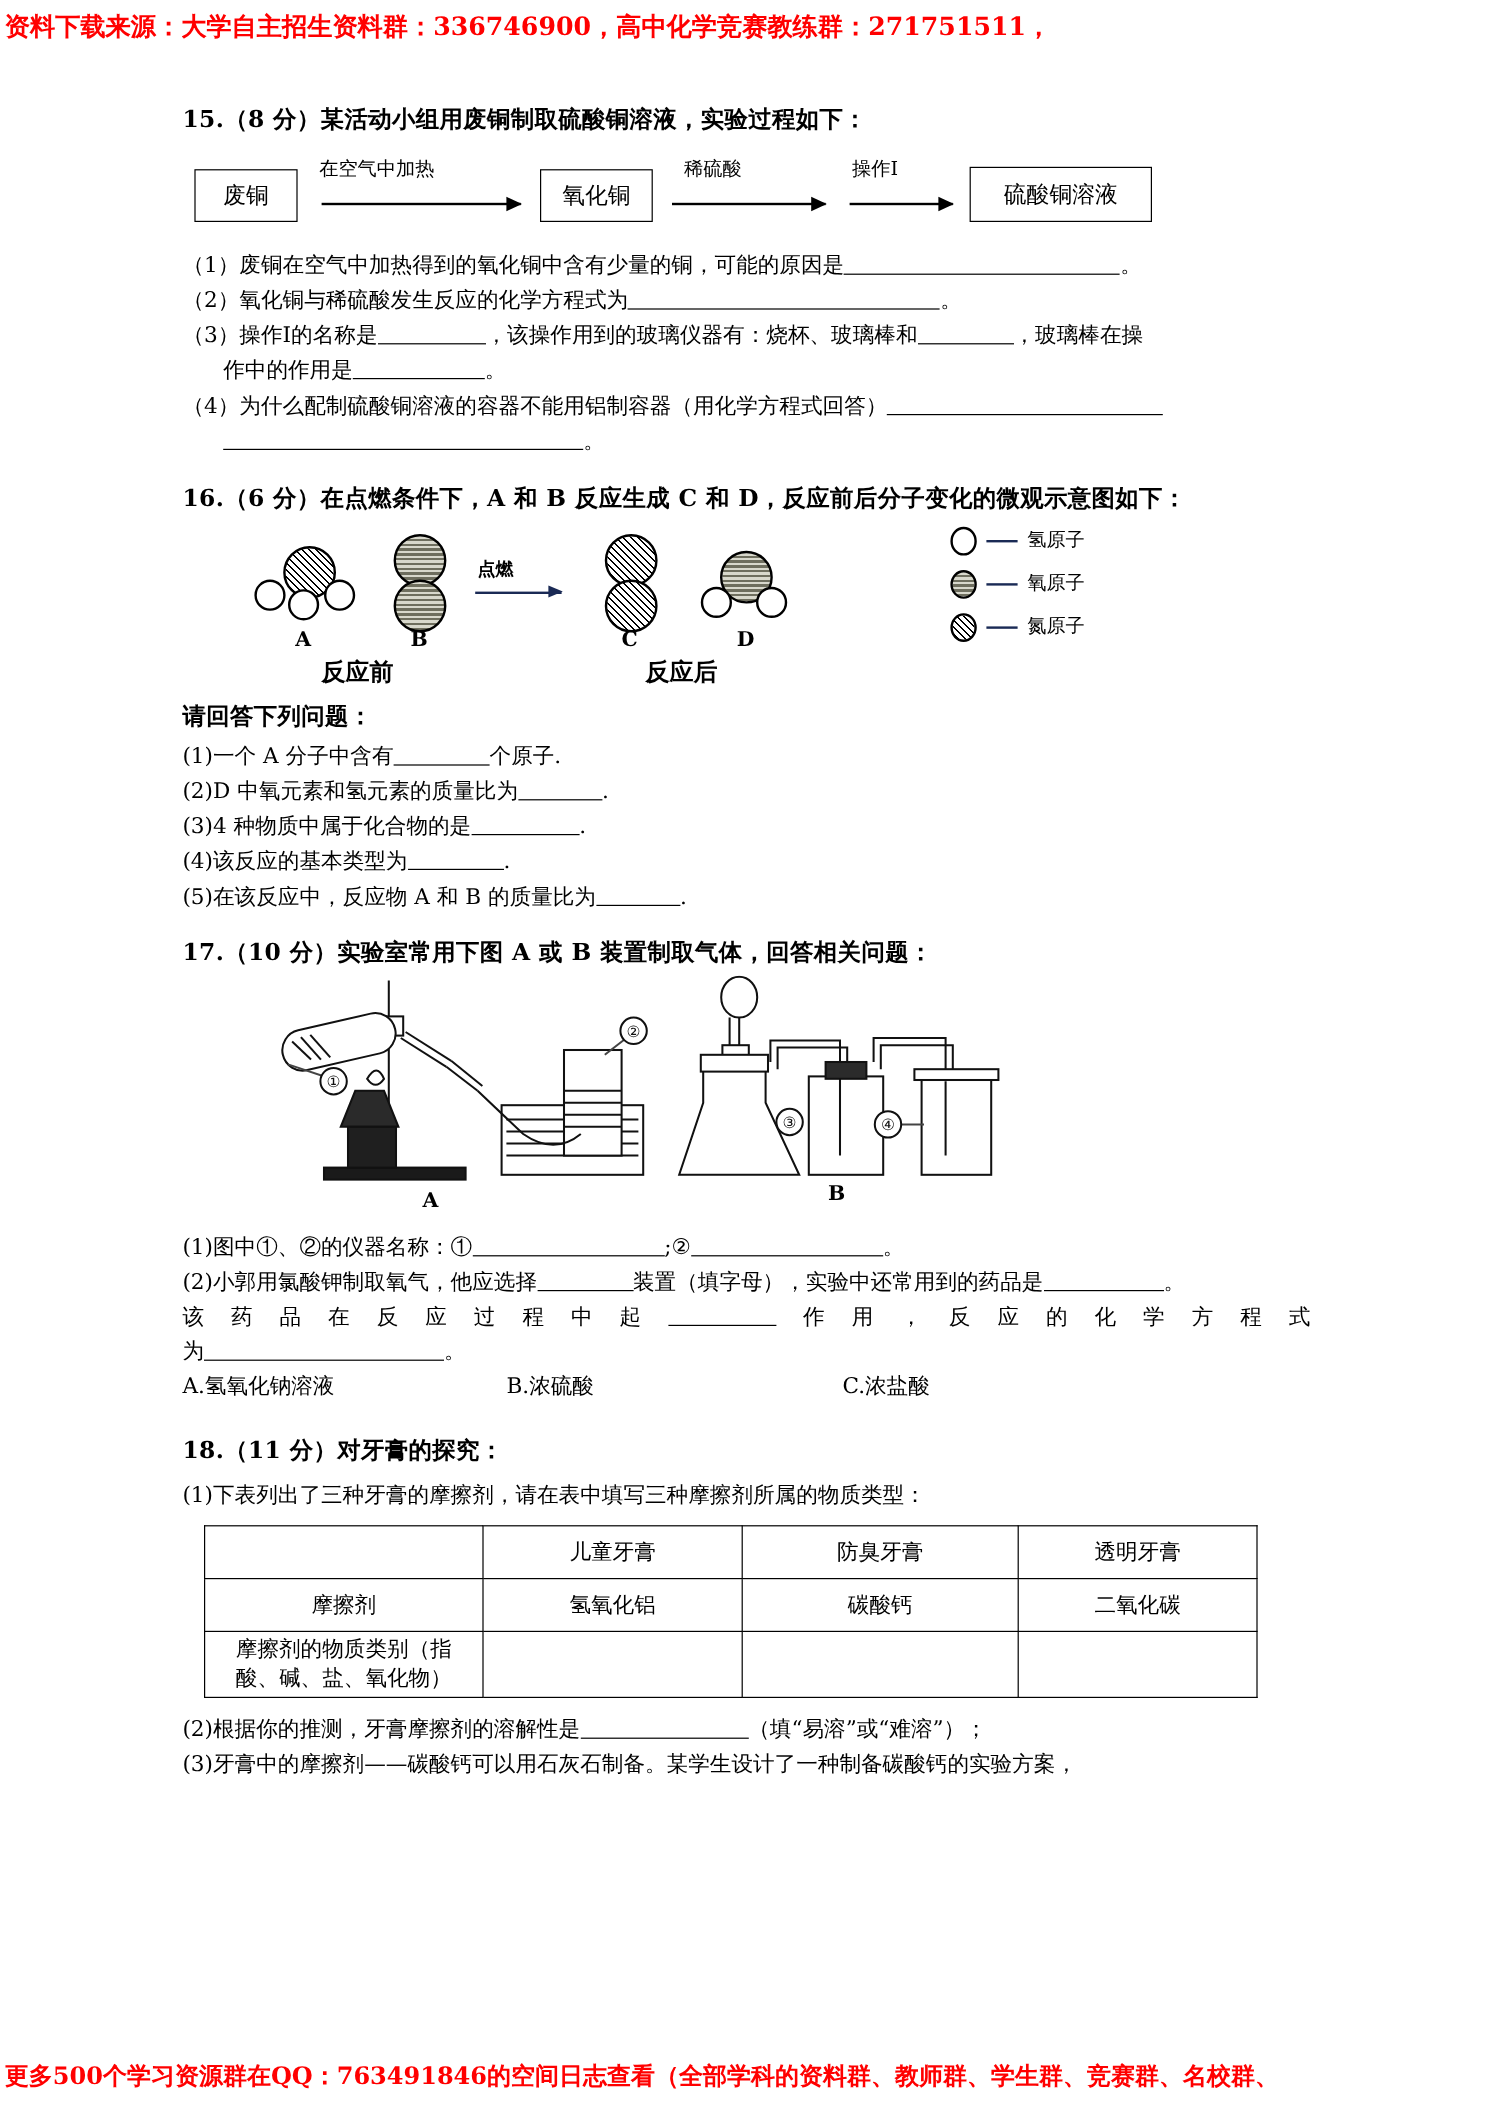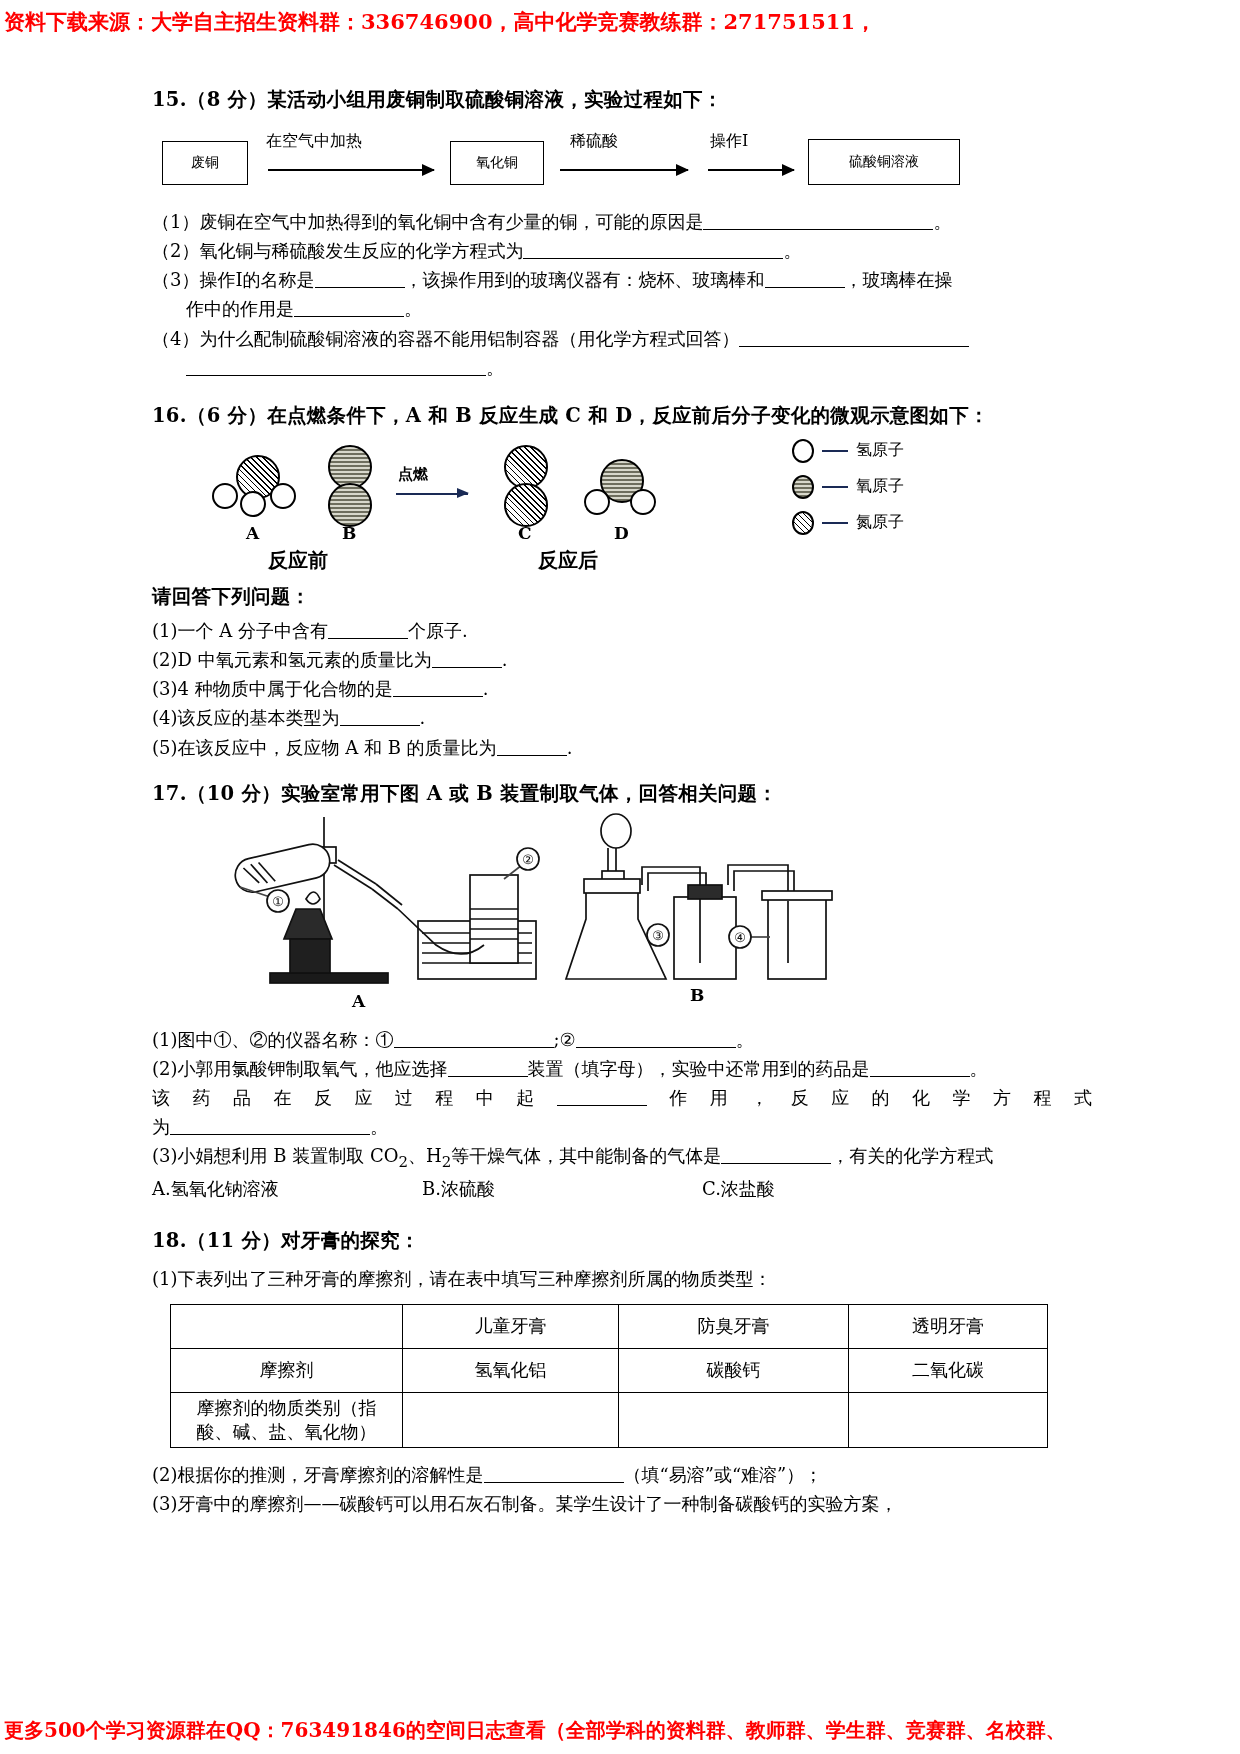--- a/index.html
+++ b/index.html
@@ -43,21 +43,21 @@
   .blank { display:inline-block; border-bottom:1.3px solid #000; height:1em; vertical-align:-2px; }.b70{width:70px}.b80{width:80px}.b90{width:90px}
   .b100{width:100px}.b110{width:110px}.b140{width:140px}
   .b160{width:160px}.b180{width:180px}.b200{width:200px}.b230{width:230px}
   .b260{width:260px}.b300{width:300px}
 
   
   .flow { position:relative; height:66px; margin:16px 0 12px 10px; }
   .fbox {
     position:absolute; border:1.6px solid #000; background:#fff;
     display:flex; align-items:center; justify-content:center;
-    font-size:14px; font-family:"DejaVu Serif","Liberation Serif",serif;
+    font-size:19px; font-family:"DejaVu Serif","Liberation Serif",serif;
   }
   .farrow { position:absolute; height:2.4px; background:#000; }
   .farrow::after {
     content:''; position:absolute; right:-1px; top:-5px;
     border-left:13px solid #000; border-top:6.5px solid transparent;
     border-bottom:6.5px solid transparent;
   }
   .flabel {
     position:absolute; font-size:16px;
     font-family:"DejaVu Serif","Liberation Serif",serif;
@@ -327,23 +327,20 @@
   <p class="line">
     <span>(2)小郭用氯酸钾制取氧气，他应选择</span><span class="blank b80"></span><span>装置（填字母），实验中还常用到的药品是</span><span class="blank b100"></span><span>。</span>
   </p>
   <p class="line justify">
     <span>该药品在反应过程中起</span><span class="blank b90"></span><span>作用，反应的化学方程式</span>
   </p>
   <p class="line">
     <span>为</span><span class="blank b200"></span><span>。</span>
   </p>
 
-  <p class="line">
-    <span>(3)小娟想利用 B 装置制取 CO</span><sub>2</sub><span>、H</span><sub>2</sub><span>等干燥气体，其中能制备的气体是</span><span class="blank b110"></span><span>，有关的化学方程式</span>
-  </p>
 
   <p class="line" style="display:flex;">
     <span style="width:270px;">A.氢氧化钠溶液</span>
     <span style="width:280px;">B.浓硫酸</span>
     <span>C.浓盐酸</span>
   </p>
 
   <div class="qhead" style="margin-top:24px;">18.（11 分）对牙膏的探究：</div>
   <p class="line" style="margin-top:10px;">(1)下表列出了三种牙膏的摩擦剂，请在表中填写三种摩擦剂所属的物质类型：</p>
 

